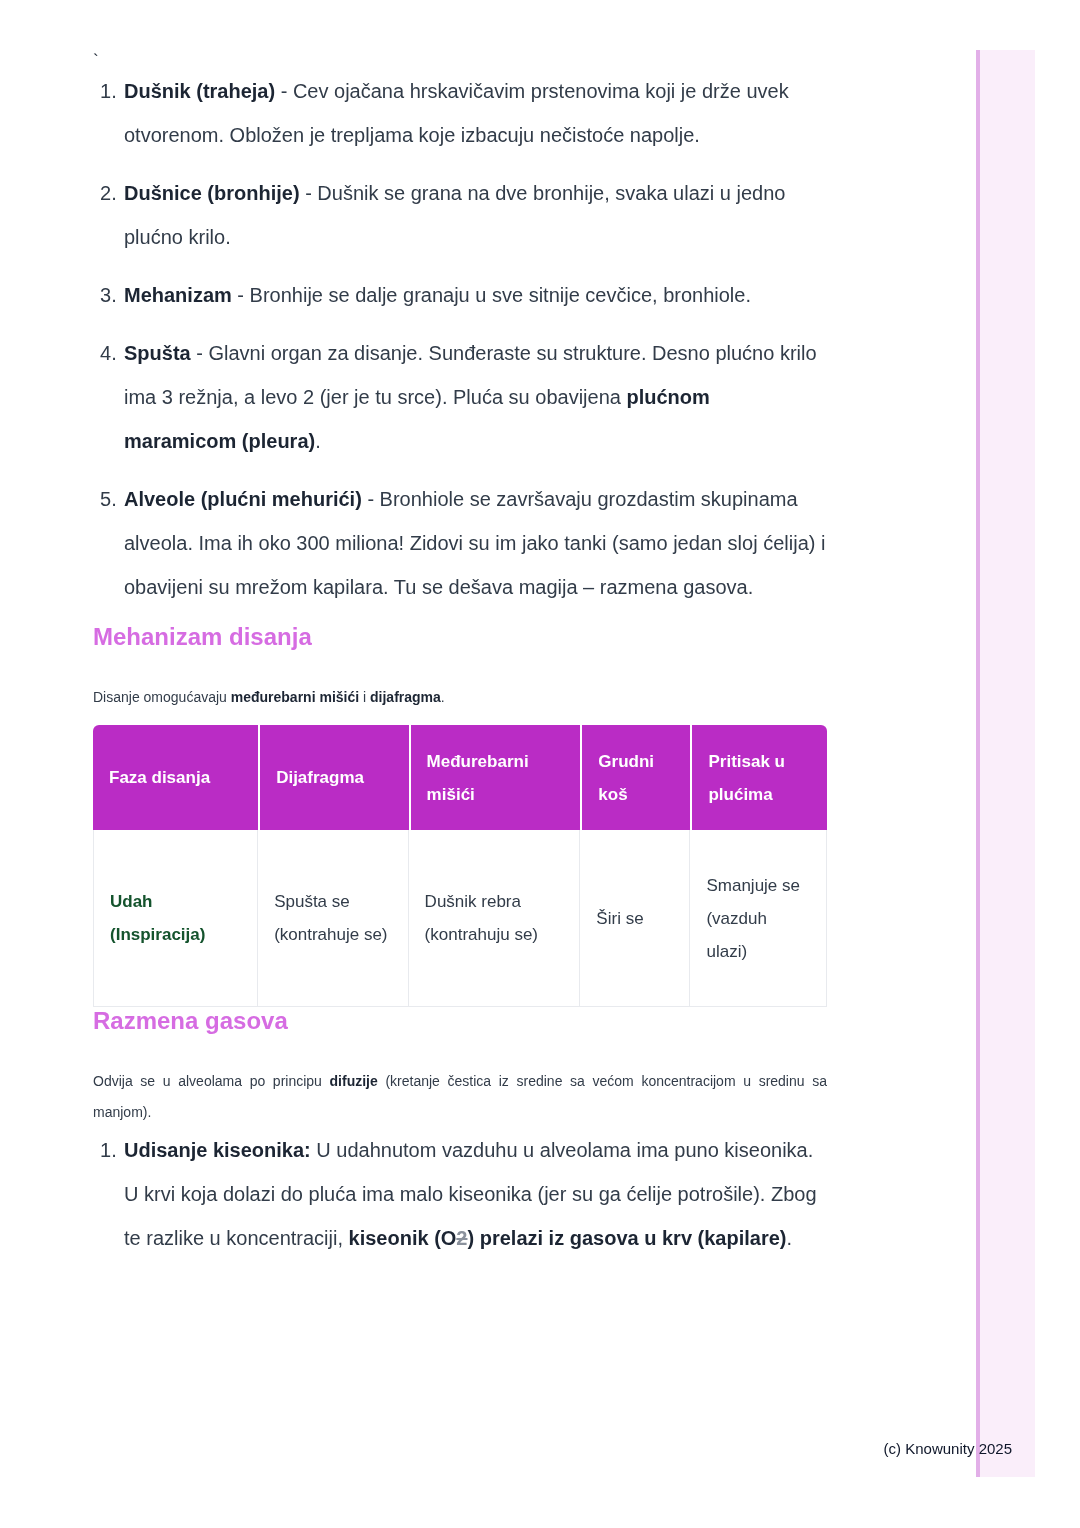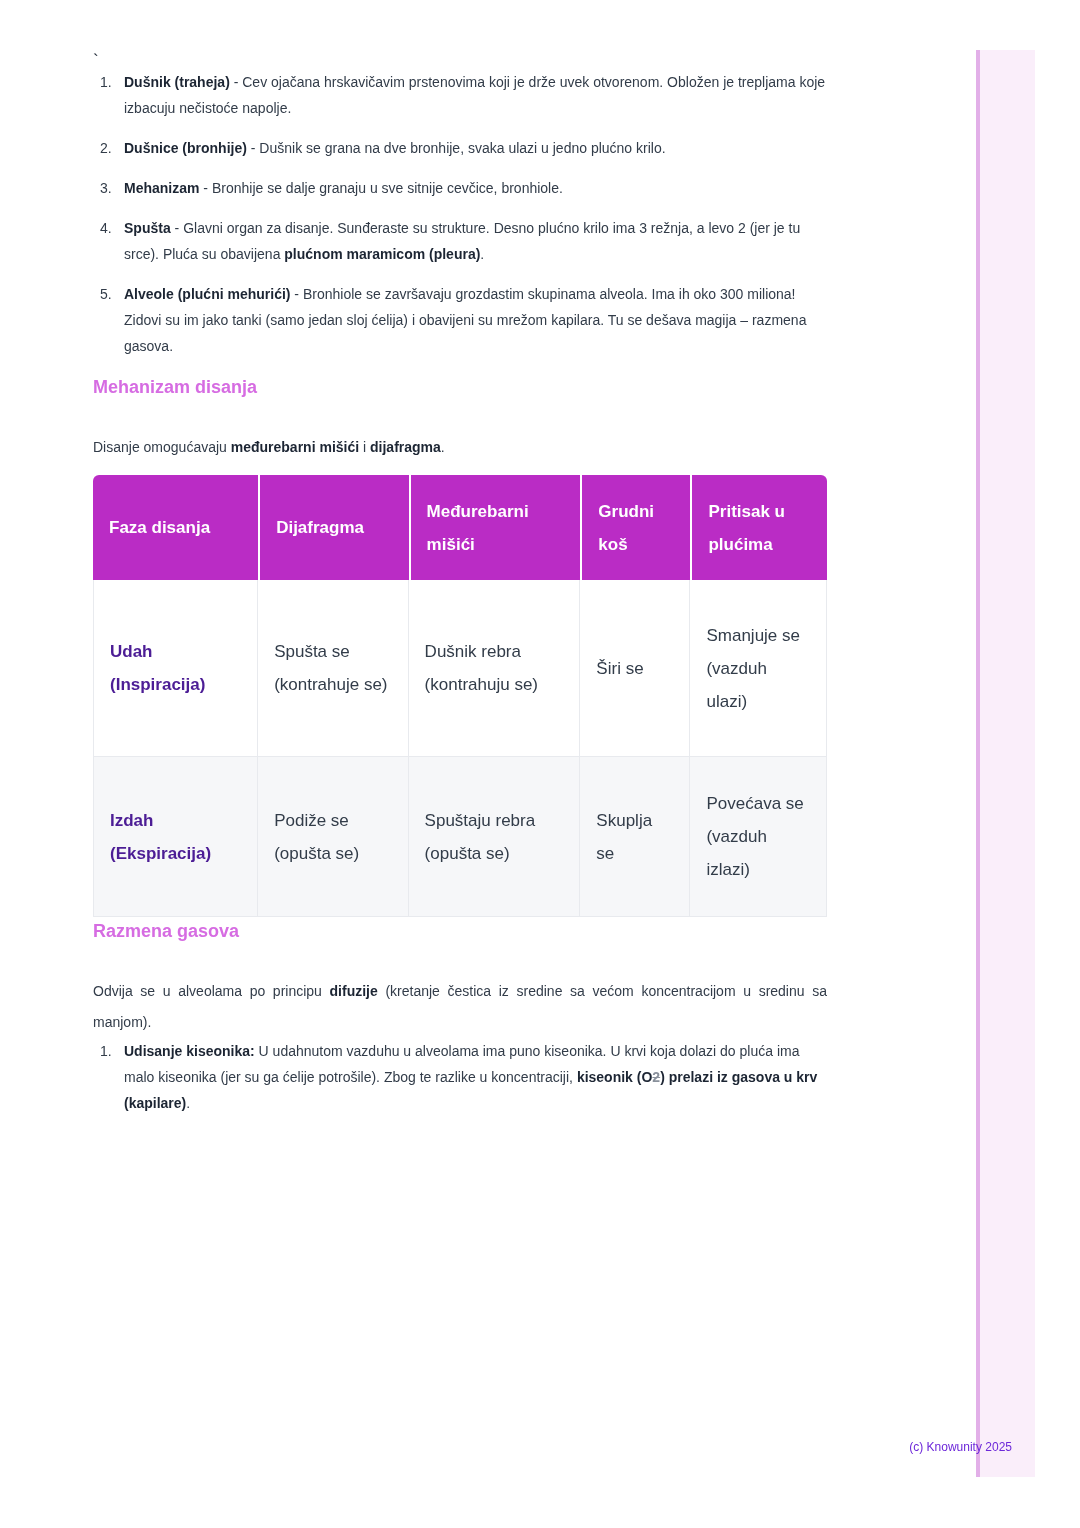--- a/index.html
+++ b/index.html
@@ -15,22 +15,22 @@
   .side-panel {
     position: absolute;
     left: 976px; top: 50px;
     width: 59px; height: 1427px;
     background: #faeefa;
     border-left: 4px solid #e2afe8;
   }
   .watermark {
     position: absolute;
     top: 1440px; right: 68px;
-    font-size: 12px;
-    color: #6d28d9;
+    font-size: 15px;
+    color: #0f172a;
     z-index: 2;
     white-space: nowrap;
   }
   .content {
     position: absolute;
     left: 93px; top: 0;
     width: 734px;
     z-index: 1;
   }
   .stray {
@@ -43,35 +43,35 @@
   ol.num-list {
     list-style: none;
     margin: 0; padding: 0;
     counter-reset: num;
   }
   ol.num-list > li {
     counter-increment: num;
     position: relative;
     padding-left: 31px;
     margin-bottom: 14px;
-    font-size: 14px;
-    line-height: 26px;
+    font-size: 20px;
+    line-height: 44px;
   }
   ol.num-list > li::before {
     content: counter(num) ".";
     position: absolute;
     left: 7px;
     color: #323c49;
   }
   .list-top { margin-top: 46px; }
   .b { font-weight: bold; color: #1c2533; }
   .strike { text-decoration: line-through; color: #8a919c; }
   h2.section-heading {
     color: #d66ce2;
-    font-size: 18px;
+    font-size: 24px;
     line-height: 28px;
     font-weight: bold;
     margin: 0;
   }
   .h-mech { margin-top: 22px; }
   .h-gas  { margin-top: 36px; }
   p.para {
     font-size: 14px;
     line-height: 31px;
     margin: 31px 0 0 0;
@@ -107,21 +107,21 @@
     line-height: 33px;
     vertical-align: middle;
     padding: 22px 16px;
     border-right: 1px solid #e8eaee;
     border-bottom: 1px solid #e8eaee;
     color: #323c49;
   }
   table.breath-table td:first-child { border-left: 1px solid #e8eaee; }
   table.breath-table tr.row-1 td { background: #ffffff; height: 177px; }
   table.breath-table tr.row-2 td { background: #f6f7f9; height: 160px; }
-  table.breath-table td.cell-bold { font-weight: bold; color: #4c1d95; }
+  table.breath-table td.cell-bold { font-weight: bold; color: #14532d; }
 </style>
 </head>
 <body>
 
 <div class="side-panel"></div>
 <div class="watermark">(c) Knowunity 2025</div>
 
 <div class="content">
 
   <span class="stray">`</span>
@@ -156,27 +156,20 @@
       </tr>
     </thead>
     <tbody>
       <tr class="row-1">
         <td class="cell-bold">Udah (Inspiracija)</td>
         <td>Spušta se (kontrahuje se)</td>
         <td>Dušnik rebra (kontrahuju se)</td>
         <td>Širi se</td>
         <td>Smanjuje se (vazduh ulazi)</td>
       </tr>
-      <tr class="row-2">
-        <td class="cell-bold">Izdah (Ekspiracija)</td>
-        <td>Podiže se (opušta se)</td>
-        <td>Spuštaju rebra (opušta se)</td>
-        <td>Skuplja se</td>
-        <td>Povećava se (vazduh izlazi)</td>
-      </tr>
     </tbody>
   </table>
 
   <h2 class="section-heading h-gas">Razmena gasova</h2>
 
   <p class="para justify"><span>Odvija se u alveolama po principu </span><span class="b">difuzije</span><span> (kretanje čestica iz sredine sa većom koncentracijom u sredinu sa manjom).</span></p>
 
   <ol class="num-list list-top">
     <li><span class="b">Udisanje kiseonika:</span><span> U udahnutom vazduhu u alveolama ima puno kiseonika. U krvi koja dolazi do pluća ima malo kiseonika (jer su ga ćelije potrošile). Zbog te razlike u koncentraciji, </span><span class="b">kiseonik (O</span><span class="b strike">2</span><span class="b">) prelazi iz gasova u krv (kapilare)</span><span>.</span></li>
   </ol>

